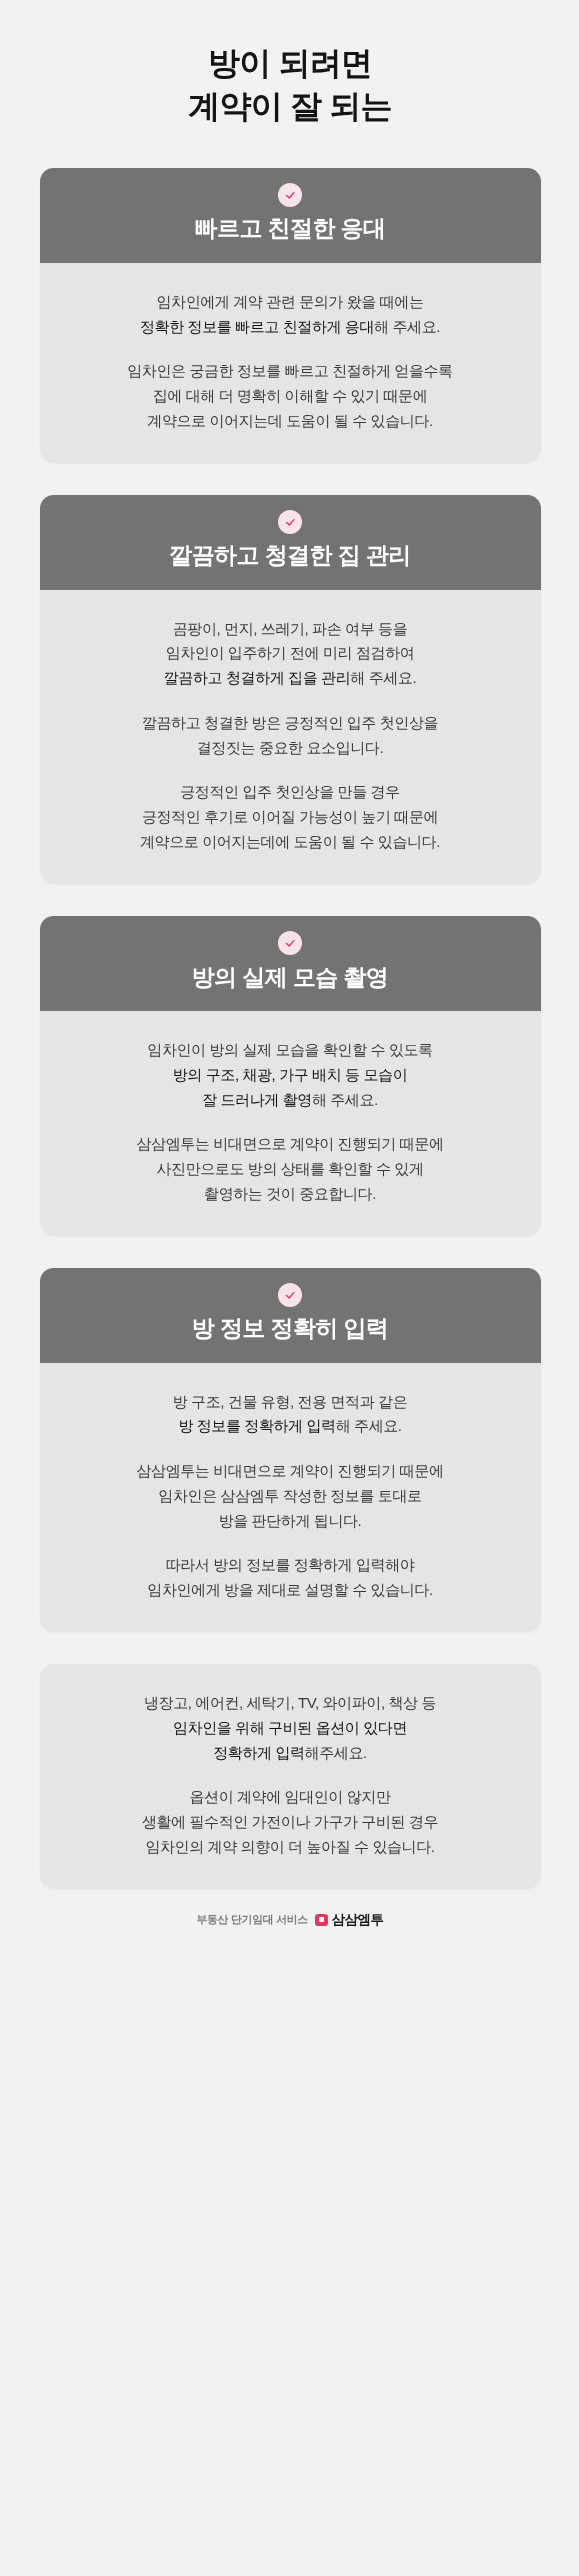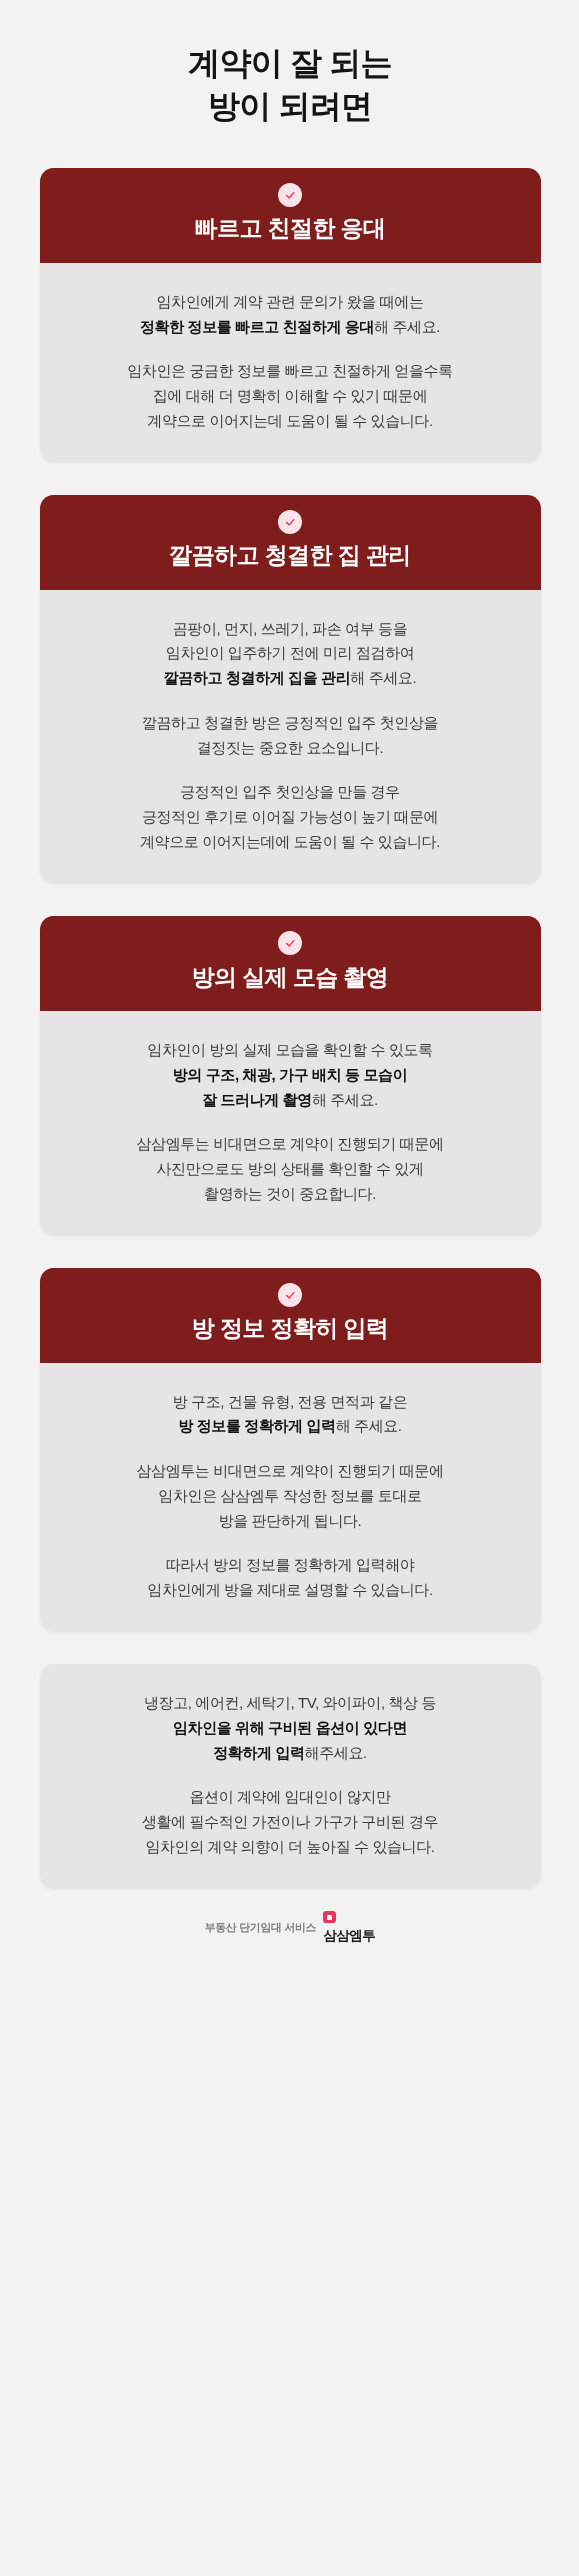--- a/index.html
+++ b/index.html
@@ -47,21 +47,21 @@
     margin-top: 40px;
   }
   .card {
     width: 501px;
     border-radius: 13.4px;
     overflow: hidden;
     background: #ffffff;
     box-shadow: 0 1px 3.1px rgba(0,0,0,0.04);
   }
   .card-head {
-    background: #7f1d1d;
+    background: #737373;
     padding: 15.5px 0 19.6px 0;
     text-align: center;
   }
   .check-badge {
     width: 24px;
     height: 24px;
     margin: 0 auto 8.2px auto;
     border-radius: 50%;
     background: #fbe3ea;
     display: flex;
@@ -84,42 +84,41 @@
   .para {
     font-size: 15px;
     line-height: 1.66;
     color: #3a3a3a;
     letter-spacing: -0.4px;
     margin: 0 0 19.6px 0;
   }
   .para:last-child { margin-bottom: 0; }
   .para b {
     color: #111111;
-    font-weight: bold;
+    font-weight: normal;
   }
   
   .page-footer {
     margin-top: 22px;
     margin-bottom: 24px;
     display: flex;
     align-items: center;
     justify-content: center;
     gap: 7.2px;
   }
   .footer-text {
     font-size: 10.8px;
     color: #7d7d7d;
     letter-spacing: -0.2px;
     font-weight: bold;
   }
   .brand {
     display: flex;
-    align-items: flex-start;
+    align-items: center;
     gap: 4.1px;
-    flex-direction: column;
   }
   .brand-mark {
     width: 12.4px;
     height: 12.4px;
     border-radius: 3.1px;
     background: #e8365d;
     position: relative;
   }
   .brand-mark::after {
     content: "";
@@ -135,22 +134,22 @@
     color: #1b1b1b;
     letter-spacing: -0.4px;
   }
 </style>
 </head>
 <body>
 
 <div class="page">
 
   <div class="page-header">
+    <span class="line">방이 되려면</span>
     <span class="line">계약이 잘 되는</span>
-    <span class="line">방이 되려면</span>
   </div>
 
   <div class="cards">
       <div class="card">
         <div class="card-head">
           <div class="check-badge">
             <svg width="12.4" height="12.4" viewBox="0 0 24 24" aria-hidden="true">
               <path d="M5 12.5 L10 17.5 L19 7" fill="none" stroke="#e8365d" stroke-width="2.6" stroke-linecap="round" stroke-linejoin="round"></path>
             </svg>
           </div>

